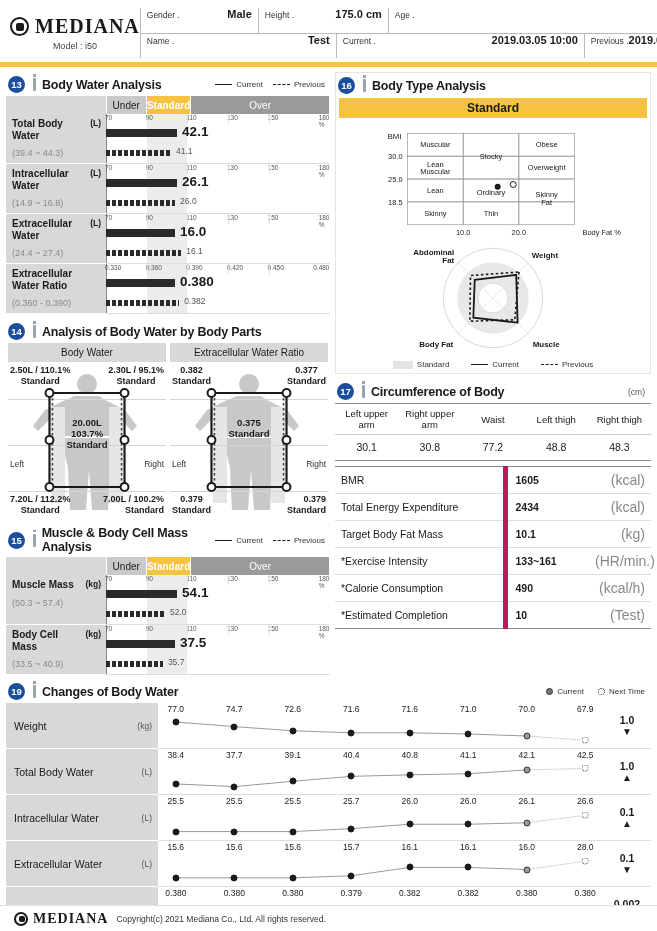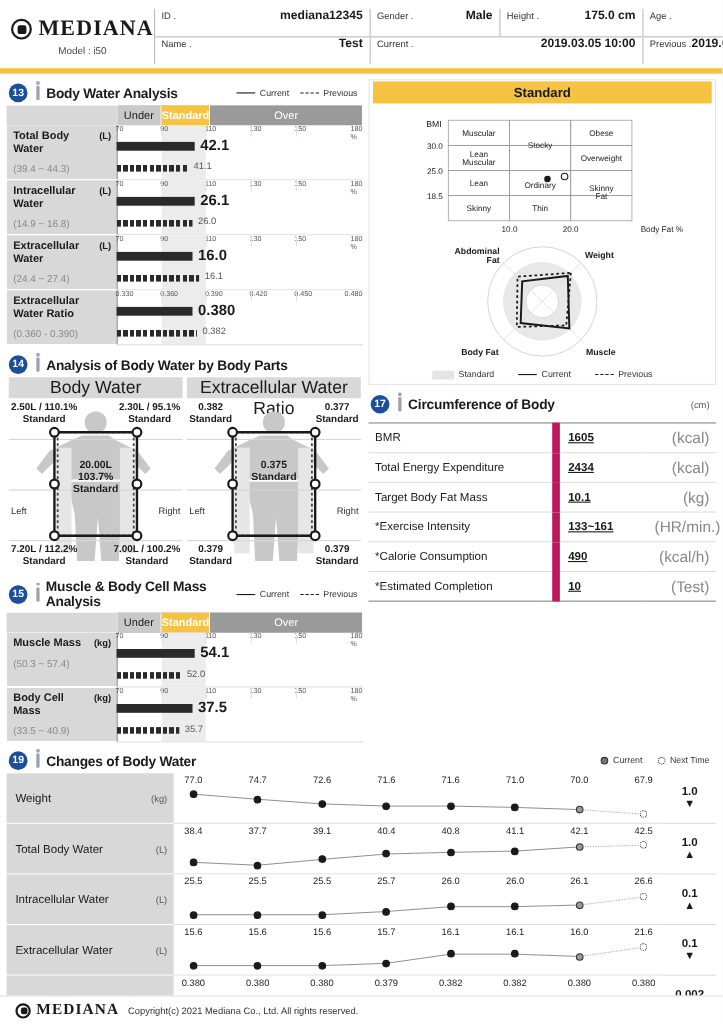--- a/index.html
+++ b/index.html
@@ -71,28 +71,28 @@
   .axisline { position:absolute; left:0; top:0; bottom:0; width:1px; background:#888; }
   .barrow { position: relative; height: 21px; }
   .bar-cur { position: absolute; left: 0; top: 5px; height: 8px; background: #2a2a2a; }
   .bar-prev { position: absolute; left: 0; top: 5px; height: 6px;
               background: repeating-linear-gradient(to right, #2a2a2a 0 4px, transparent 4px 6px); }
   .bval { position: absolute; top: 0px; font-size: 13.5px; font-weight: bold; white-space: nowrap; padding-left: 5px; }
   .pval { position: absolute; top: 1px; font-size: 8.5px; color: #555; white-space: nowrap; padding-left: 5px; }
 
   
   .bp-heads { display: flex; gap: 4px; padding: 0 2px; }
-  .bp-head { flex: 1; background: #d8d8d8; text-align: center; font-size: 16px; height: 19px;
+  .bp-head { flex: 1; background: #d8d8d8; text-align: center; font-size: 10px; height: 19px;
              line-height: 19px; font-weight: normal; }
   .bp-wrap { display: flex; gap: 4px; padding: 3px 2px 2px 2px; }
   .bp { flex: 1; position: relative; height: 150px; }
   .silo { position: absolute; left: 50%; transform: translateX(-50%); top: 6px; width: 112px; height: 142px; }
   .bp-corner { position: absolute; font-size: 9px; font-weight: bold; line-height: 10.5px; text-align: center; }
   .tl { left: 2px; top: 0; } .tr { right: 2px; top: 0; }
-  .bl { left: 2px; bottom: 0; } .br { right: 2px; bottom: 0; }
+  .bl { left: 2px; bottom: 0; } .br { right: 2px; bottom: 0; text-align: right; }
   .bp-mid { position: absolute; left: 50%; transform: translateX(-50%); top: 52px; text-align: center;
             font-size: 9.5px; font-weight: bold; line-height: 11px; width: 90px; }
   .lr { position: absolute; font-size: 8.5px; color: #333; top: 94px; }
   .lr.l { left: 2px; } .lr.r { right: 2px; }
   .hline { position: absolute; left: 0; right: 0; height: 1px; background: #d5d5d5; }
 
   
   .std-band { background: #f5c242; text-align: center; font-size: 12px; font-weight: bold; height: 20px;
               line-height: 20px; margin: 1px 3px 4px 3px; }
   .bmi-box { position: relative; height: 118px; }
@@ -105,21 +105,21 @@
   .ct { width: 100%; border-collapse: collapse; table-layout: fixed; }
   .ct th { font-size: 9.5px; font-weight: normal; padding: 4px 2px; text-align: center; line-height: 11px;
            border-top: 1px solid #888; border-bottom: 1px solid #ccc; }
   .ct td { font-size: 10.5px; text-align: center; padding: 6px 2px 7px 2px; border-bottom: 1px solid #888; }
   .kt { width: 100%; border-collapse: collapse; table-layout: fixed; }
   .kt tr { border-bottom: 1px solid #ddd; }
   .kt tr:first-child { border-top: 1px solid #888; }
   .kt tr:last-child { border-bottom: 1px solid #888; }
   .kt td { font-size: 10.5px; padding: 5px 6px; }
   .kt td.k { text-align: left; }
-  .kt td.v { width: 84px; font-weight: bold; border-left: 7px solid #be185d; padding-left: 8px; text-decoration: underline; }
+  .kt td.v { width: 84px; font-weight: bold; border-left: 5px solid #be185d; padding-left: 8px; }
   .kt td.u { width: 62px; text-align: right; font-size: 14px; color: #888; }
   .ast { color: #1a1a1a; }
 
   
   .trend { display: flex; }
   .trend-names { width: 152px; flex: 0 0 152px; }
   .tn { height: 46px; background: #d8d8d8; border-bottom: 1px solid #fff; display: flex; align-items: center;
         padding: 0 6px 0 8px; }
   .tn .t { font-size: 10.5px; flex: 1; }
   .tn .u { font-size: 8.5px; color: #555; }
@@ -153,24 +153,20 @@
   <div class="header">
     <div class="brand">
       <div class="brand-row">
         <span class="logo-mark"></span>
         <span class="brand-name">MEDIANA</span>
       </div>
       <div class="brand-model">Model : i50</div>
     </div>
     <div class="idtable">
       <div class="idrow">
-        <div class="idcell c-id">
-          <span class="lbl">ID .</span>
-          <span class="val">mediana12345</span>
-        </div>
         <div class="idcell c-gender">
           <span class="lbl">Gender .</span>
           <span class="val">Male</span>
         </div>
         <div class="idcell c-height">
           <span class="lbl">Height .</span>
           <span class="val">175.0 cm</span>
         </div>
         <div class="idcell c-age">
           <span class="lbl">Age .</span>
@@ -565,20 +561,25 @@
                 </tr>
               </tbody>
             </table>
           </div>
       </div>
     </div>
 
     <div class="col col-r">
 
       <div class="panel" style="border:1px solid #e5e5e5">
+        <div class="ptitle">
+          <span class="badge">16</span>
+          <span class="ibar"></span>
+          <h2>Body Type Analysis</h2>
+        </div>
         <div class="std-band">Standard</div>
         <div class="bmi-box" id="bmibox"><svg viewBox="0 0 316 112" style="width:100%;height:100%">
               <text x="66" y="14" font-size="8" text-anchor="end" fill="#1a1a1a">BMI</text>
               <rect x="72" y="8" width="56" height="23" fill="none" stroke="#9a9a9a" stroke-width="0.7"></rect>
               <rect x="128" y="8" width="56" height="23" fill="none" stroke="#9a9a9a" stroke-width="0.7"></rect>
               <rect x="184" y="8" width="56" height="23" fill="none" stroke="#9a9a9a" stroke-width="0.7"></rect>
               <rect x="72" y="31" width="56" height="23" fill="none" stroke="#9a9a9a" stroke-width="0.7"></rect>
               <rect x="128" y="31" width="56" height="23" fill="none" stroke="#9a9a9a" stroke-width="0.7"></rect>
               <rect x="184" y="31" width="56" height="23" fill="none" stroke="#9a9a9a" stroke-width="0.7"></rect>
               <rect x="72" y="54" width="56" height="23" fill="none" stroke="#9a9a9a" stroke-width="0.7"></rect>
@@ -640,20 +641,40 @@
         </div>
       </div>
 
       <div class="panel" style="border:none">
         <div class="ptitle">
           <span class="badge">17</span>
           <span class="ibar"></span>
           <h2>Circumference of Body</h2>
           <span class="unit-note">(cm)</span>
         </div>
+        <table class="ct">
+          <thead>
+              <tr id="ct17h">
+                <th>Left upper arm</th>
+                <th>Right upper arm</th>
+                <th>Waist</th>
+                <th>Left thigh</th>
+                <th>Right thigh</th>
+              </tr>
+            </thead>
+          <tbody>
+              <tr id="ct17b">
+                <td>30.1</td>
+                <td>30.8</td>
+                <td>77.2</td>
+                <td>48.8</td>
+                <td>48.3</td>
+              </tr>
+            </tbody>
+        </table>
       </div>
 
       <div class="panel" style="border:none">
         <table class="kt">
             <tbody id="kt18">
               <tr>
                 <td class="k"><span class="ast"></span>BMR</td>
                 <td class="v">1605</td>
                 <td class="u">(kcal)</td>
               </tr>
@@ -799,21 +820,21 @@
               <polyline points="4,36.83333333333335 17.142857142857142,36.83333333333335 30.285714285714285,36.83333333333335 43.42857142857142,34.75000000000003 56.57142857142857,26.416666666666657 69.71428571428572,26.416666666666657 82.85714285714285,28.500000000000018" fill="none" stroke="#1a1a1a" stroke-width="0.45" vector-effect="non-scaling-stroke"></polyline>
               <polyline points="82.85714285714285,28.500000000000018 96,20.16666666666672" fill="none" stroke="#555" stroke-width="0.45" stroke-dasharray="1.2,1.2" vector-effect="non-scaling-stroke"></polyline>
             </svg>
             <span class="tvlabel" style="left:4%">15.6</span>
             <span class="tvlabel" style="left:17.142857142857142%">15.6</span>
             <span class="tvlabel" style="left:30.285714285714285%">15.6</span>
             <span class="tvlabel" style="left:43.42857142857142%">15.7</span>
             <span class="tvlabel" style="left:56.57142857142857%">16.1</span>
             <span class="tvlabel" style="left:69.71428571428572%">16.1</span>
             <span class="tvlabel" style="left:82.85714285714285%">16.0</span>
-            <span class="tvlabel" style="left:96%">21.6</span>
+            <span class="tvlabel" style="left:96%">28.0</span>
             <span style="position:absolute;left:4%;top:36.83333333333335px;width:7px;height:7px;border-radius:50%;transform:translate(-50%,-50%);background:#1a1a1a;border:1.4px solid #1a1a1a;"></span>
             <span style="position:absolute;left:17.142857142857142%;top:36.83333333333335px;width:7px;height:7px;border-radius:50%;transform:translate(-50%,-50%);background:#1a1a1a;border:1.4px solid #1a1a1a;"></span>
             <span style="position:absolute;left:30.285714285714285%;top:36.83333333333335px;width:7px;height:7px;border-radius:50%;transform:translate(-50%,-50%);background:#1a1a1a;border:1.4px solid #1a1a1a;"></span>
             <span style="position:absolute;left:43.42857142857142%;top:34.75000000000003px;width:7px;height:7px;border-radius:50%;transform:translate(-50%,-50%);background:#1a1a1a;border:1.4px solid #1a1a1a;"></span>
             <span style="position:absolute;left:56.57142857142857%;top:26.416666666666657px;width:7px;height:7px;border-radius:50%;transform:translate(-50%,-50%);background:#1a1a1a;border:1.4px solid #1a1a1a;"></span>
             <span style="position:absolute;left:69.71428571428572%;top:26.416666666666657px;width:7px;height:7px;border-radius:50%;transform:translate(-50%,-50%);background:#1a1a1a;border:1.4px solid #1a1a1a;"></span>
             <span style="position:absolute;left:82.85714285714285%;top:28.500000000000018px;width:7px;height:7px;border-radius:50%;transform:translate(-50%,-50%);background:#9a9a9a;border:1.4px solid #333;"></span>
             <span style="position:absolute;left:96%;top:20.16666666666672px;width:7px;height:7px;border-radius:50%;transform:translate(-50%,-50%);background:#fff;border:1.4px dotted #333;"></span>
           </div>
           <div class="tpr">

